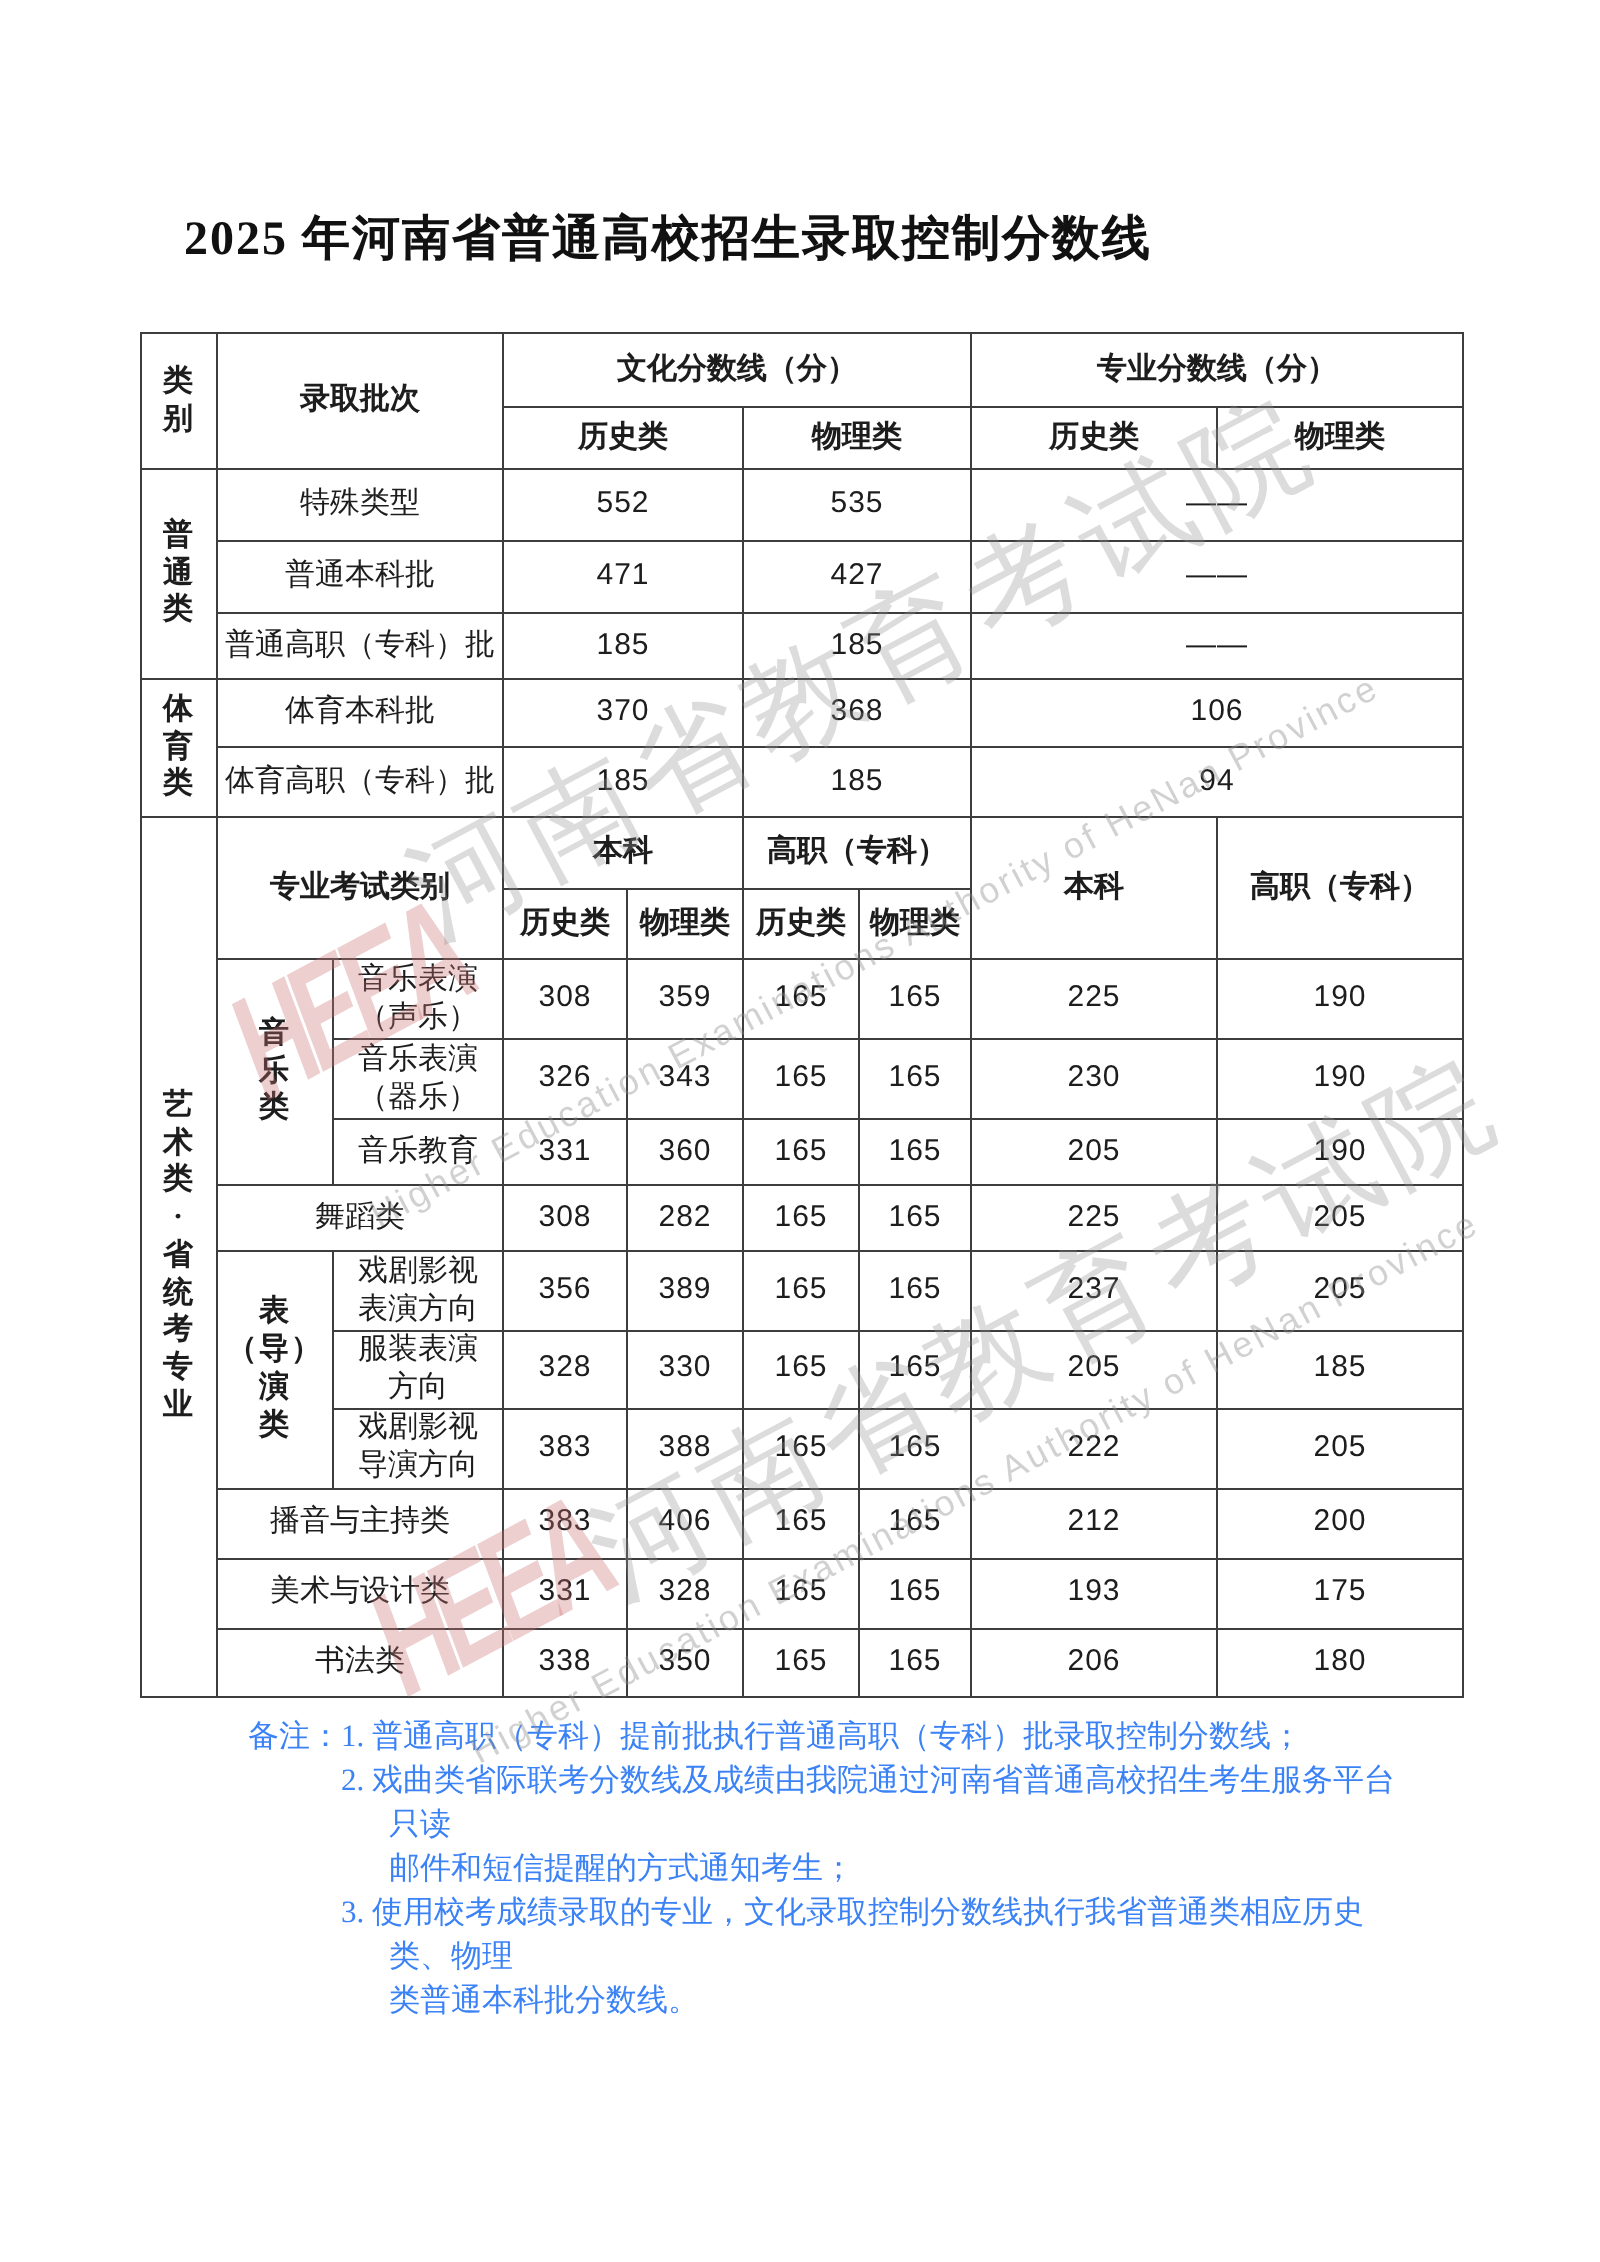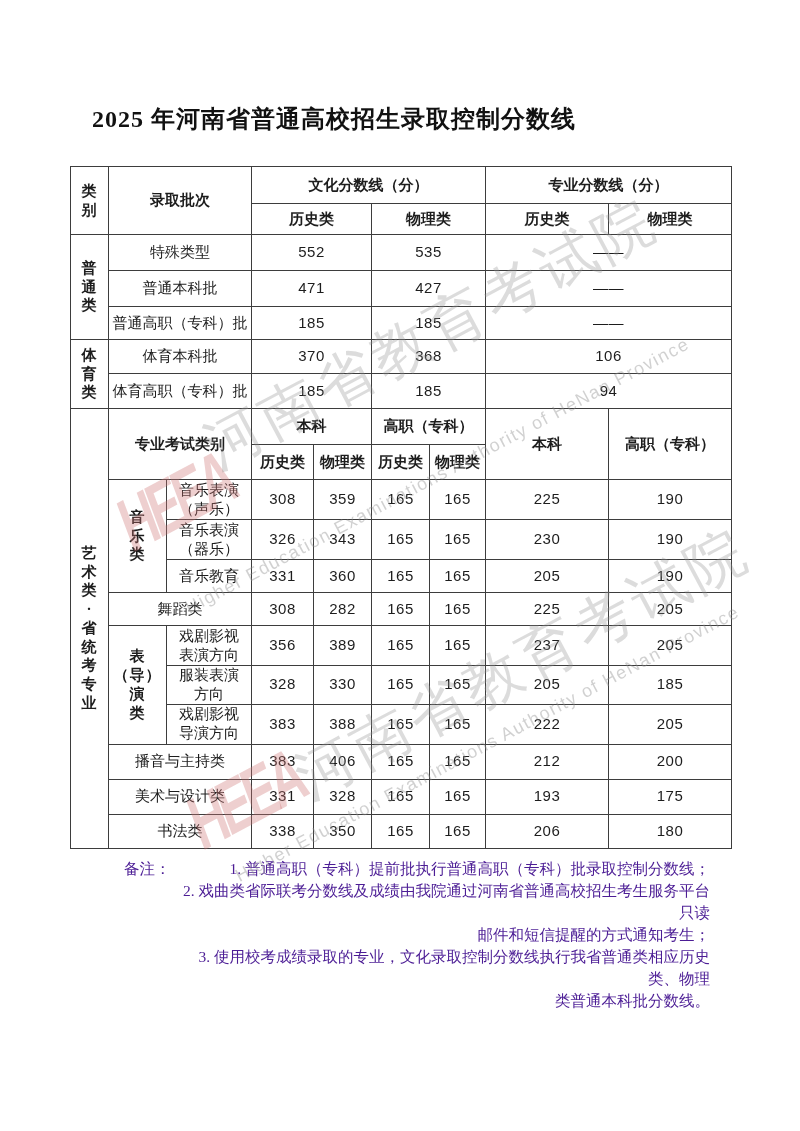--- a/index.html
+++ b/index.html
@@ -26,21 +26,21 @@
   td.hd{font-weight:700;}
   td.vl{white-space:pre-line;font-weight:700;line-height:1.45;letter-spacing:1px;}
   td.pre{white-space:pre-line;}
   td.num{font-family:"Liberation Sans","DejaVu Sans",sans-serif;font-size:14.5px;letter-spacing:.5px;}
   tr.h37{height:37px;} tr.h31{height:31px;} tr.h36{height:36px;}
   tr.h35{height:35px;padding-left:12px;} tr.h34{height:34px;} tr.h33{height:33px;}
   tr.h40{height:40px;} tr.h38{height:38px;}
   
   .notes{
     position:absolute;left:124px;top:858px;width:586px;
-    display:flex;font-size:15.5px;line-height:22px;color:#4c1d95;z-index:1;text-align:right;
+    display:flex;font-size:15.5px;line-height:22px;color:#3b82f6;z-index:1;
   }
   .notes-label{flex:0 0 auto;white-space:nowrap;}
   .note-items{flex:1;}
   .note-item{white-space:pre-line;padding-left:24px;text-indent:-24px;}
   
   .wm{
     position:absolute;transform-origin:left top;transform:rotate(-28deg);
     white-space:nowrap;pointer-events:none;z-index:2;user-select:none;
   }
   .wm-cn{font-size:58px;letter-spacing:5px;color:rgba(145,145,145,0.32);}

